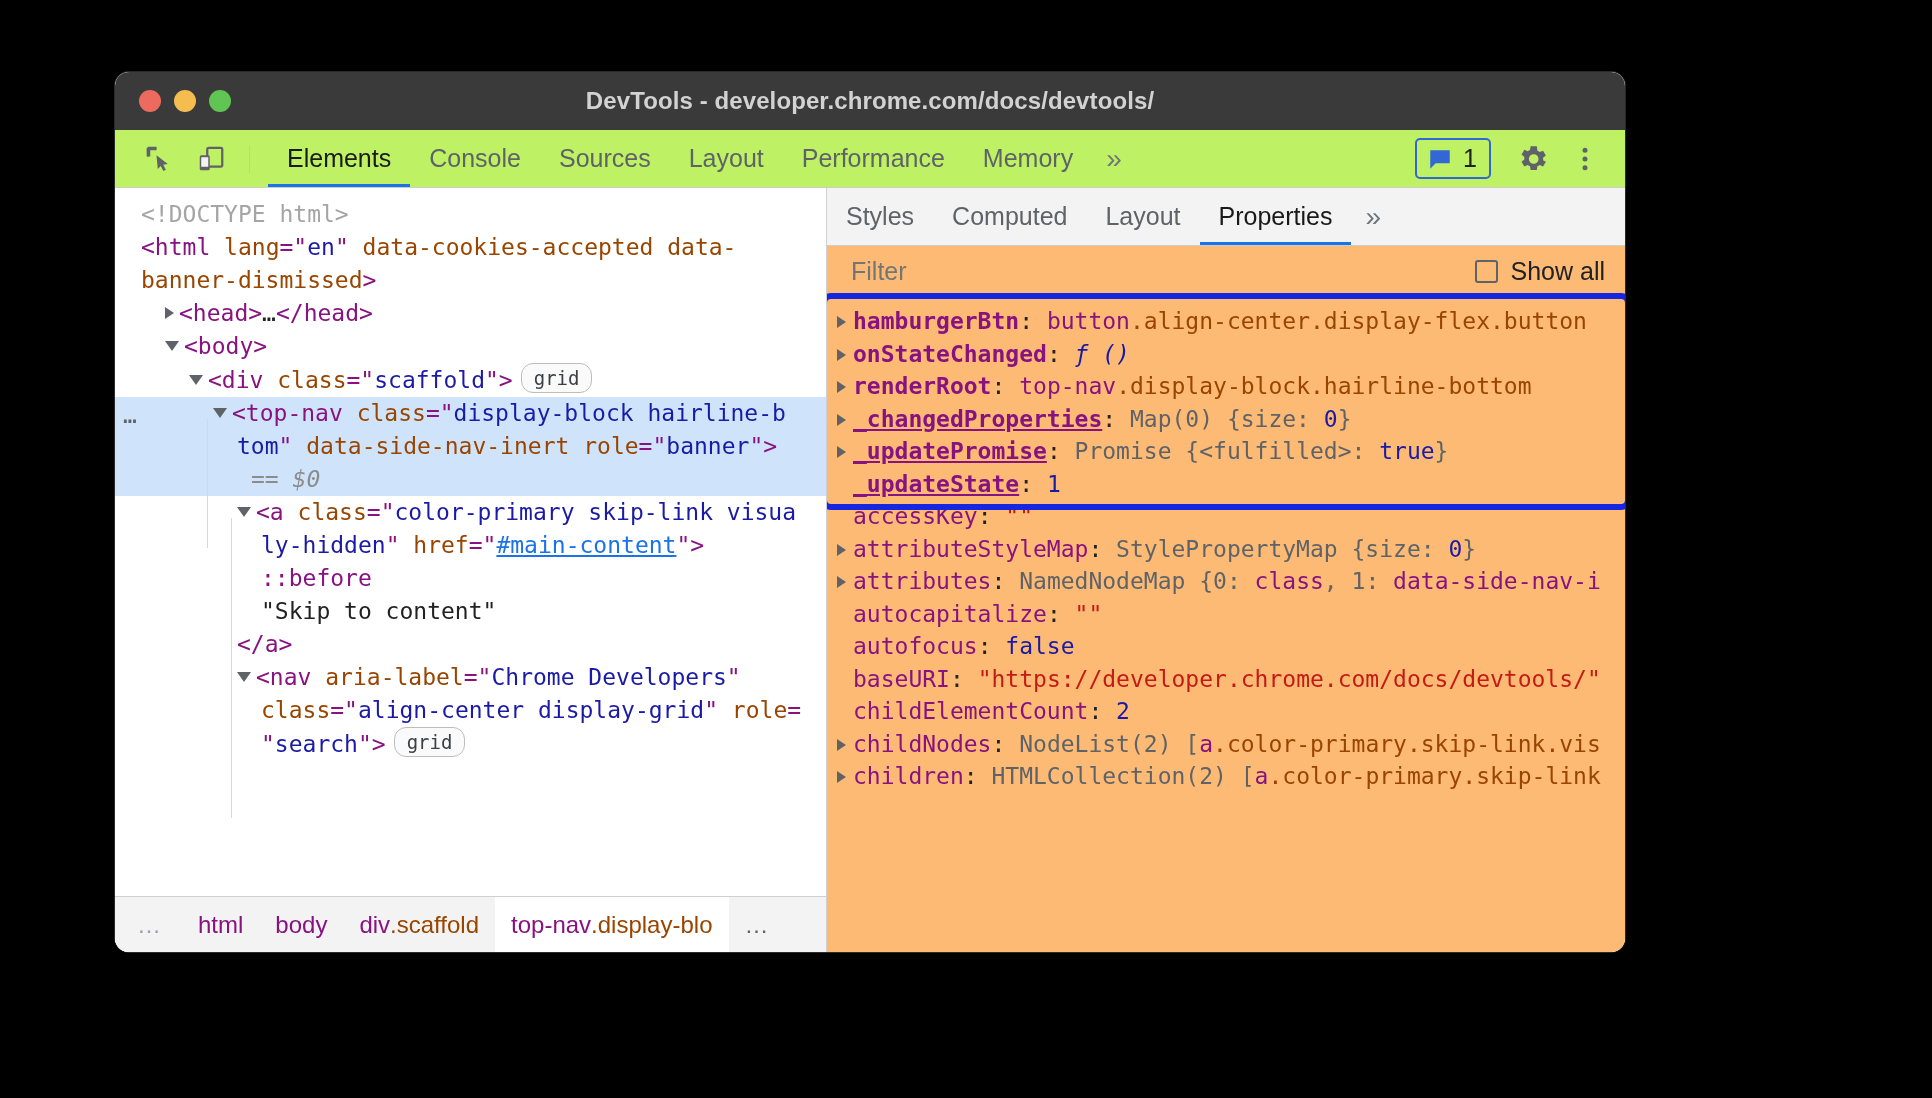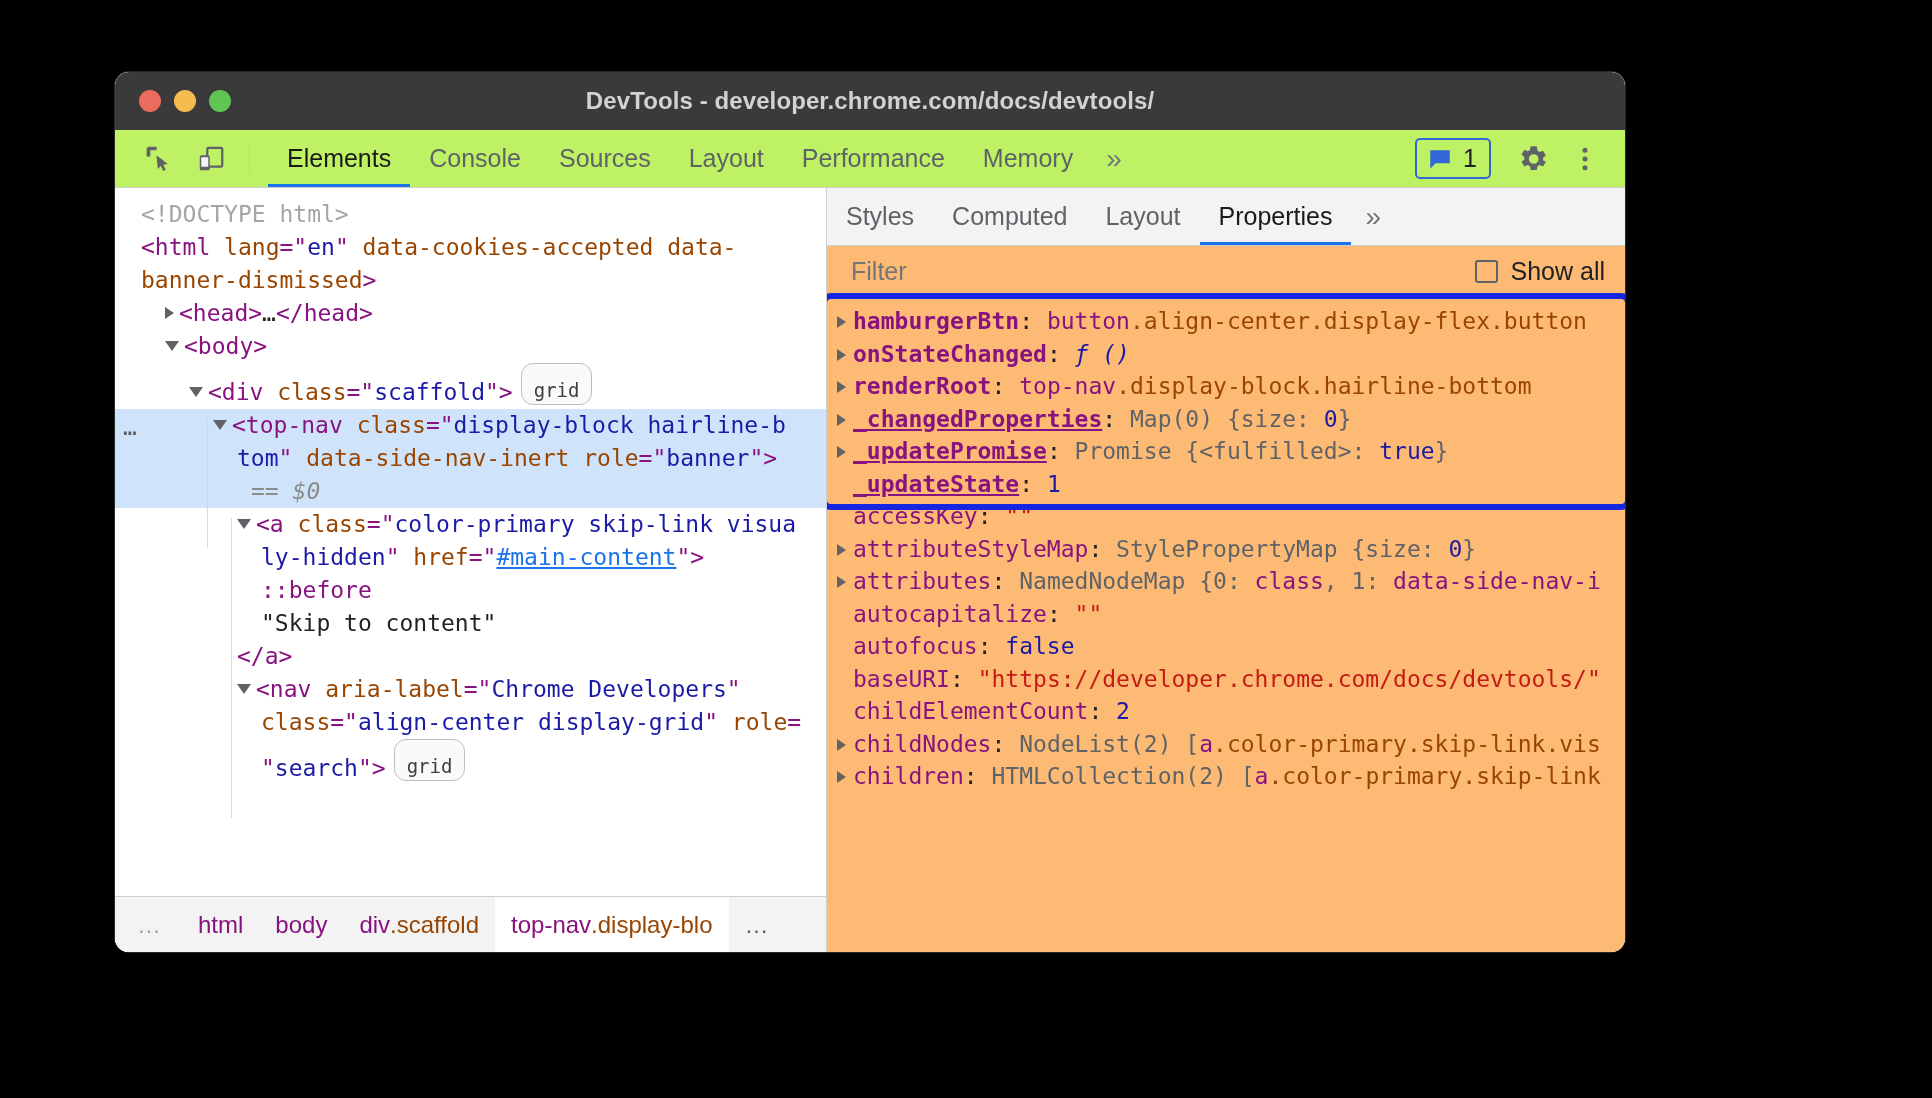--- a/index.html
+++ b/index.html
@@ -170,21 +170,21 @@
   .val     { color: #1a1aa6; }
   .punc    { color: #881280; }
   .txt     { color: #222222; }
   .pseudo  { color: #881280; }
   .link    { color: #1a73e8; text-decoration: underline; }
   .dollar  { color: #8c8c8c; font-style: italic; }
   .grid-badge {
     display: inline-block;
     border: 1px solid #bdbdbd;
     border-radius: 12px;
-    padding: 14px 12px 2px;
+    padding: 2px 12px 2px;
     font-size: 19px;
     color: #3c4043;
     background: #fafafa;
     font-family: "DejaVu Sans Mono", monospace;
     vertical-align: 3px;
     margin-left: 8px;
     line-height: 24px;
   }
   .guide {
     position: absolute;

